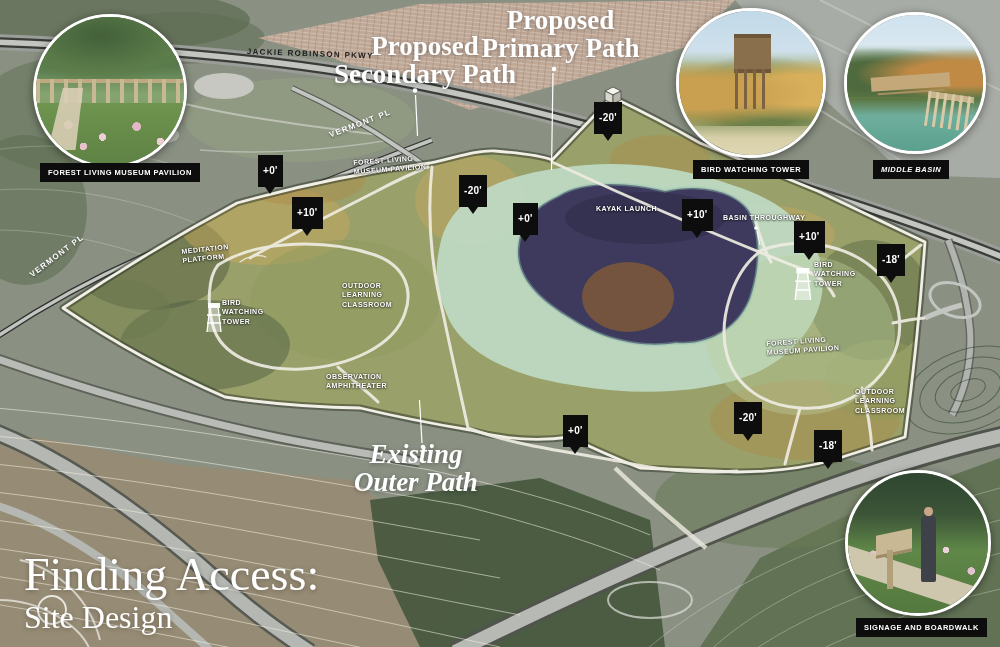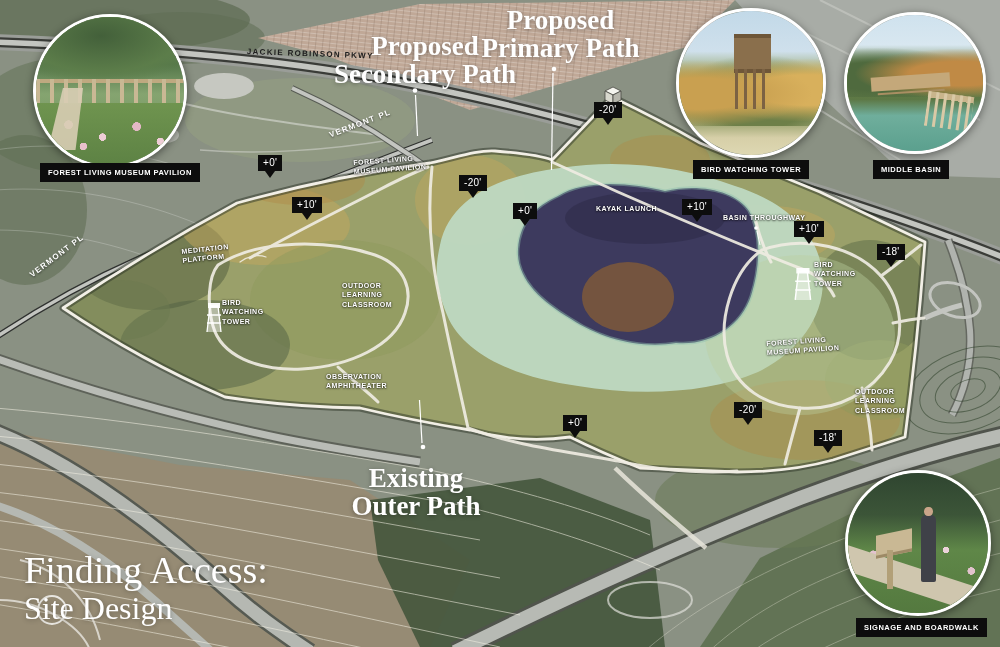--- a/index.html
+++ b/index.html
@@ -2,26 +2,26 @@
 <html><head>
 <meta charset="utf-8">
 <style>
   html,body{margin:0;padding:0;background:#555;}
   .stage{position:relative;width:1000px;height:647px;overflow:hidden;background:#8a9183;font-family:"Liberation Sans",sans-serif;}
   svg.map{position:absolute;left:0;top:0;z-index:1;}
   .slabel{position:absolute;color:#fff;font-size:7px;font-weight:bold;letter-spacing:.5px;line-height:1.35;text-transform:uppercase;white-space:pre-line;text-shadow:0 0 2px rgba(0,0,0,.75),0 1px 2px rgba(0,0,0,.5);z-index:6;transform-origin:left top;}
   .rlabel{position:absolute;font-size:8px;font-weight:bold;letter-spacing:1.3px;z-index:6;white-space:nowrap;transform-origin:left top;}
   .rlabel.dark{color:#202020;}
   .rlabel.light{color:#fff;text-shadow:0 1px 2px rgba(0,0,0,.55);}
-  .tag{position:absolute;background:#0d0d0d;color:#fff;font-size:10px;font-weight:normal;letter-spacing:.3px;line-height:1;padding:3px 5px;z-index:7;}
+  .tag{position:absolute;background:#0d0d0d;color:#fff;font-size:10px;font-weight:bold;letter-spacing:.3px;line-height:1;padding:11px 5px;z-index:7;}
   .tag::after{content:"";position:absolute;left:50%;top:100%;transform:translateX(-50%);border:5px solid transparent;border-top:7px solid #0d0d0d;border-bottom-width:0;}
   .bar{position:absolute;background:#0d0d0d;color:#fff;font-size:7.5px;font-weight:bold;letter-spacing:.5px;padding:5px 8px;z-index:6;white-space:nowrap;}
   .ann{position:absolute;color:#fff;font-family:"Liberation Serif","DejaVu Serif",serif;font-size:27px;font-weight:600;text-align:center;line-height:1.04;z-index:6;white-space:pre-line;text-shadow:0 1px 4px rgba(0,0,0,.35);}
   .title{position:absolute;left:24px;top:549px;color:#fff;font-family:"Liberation Serif","DejaVu Serif",serif;z-index:8;text-shadow:0 1px 5px rgba(0,0,0,.3);}
-  .title .l1{font-size:38px;line-height:1.12;}
+  .title .l1{font-size:46px;line-height:1.12;}
   .title .l2{font-size:32px;line-height:1.05;}
   .inset{position:absolute;border-radius:50%;border:3px solid #fff;overflow:hidden;box-shadow:0 2px 9px rgba(0,0,0,.45);z-index:5;}
   .inset>div{position:absolute;}
 </style>
 </head>
 <body>
 
 <div class="stage">
 
   <svg class="map" width="1000" height="647" viewBox="0 0 1000 647">
@@ -216,21 +216,21 @@
     <div style="left:0;top:40%;width:100%;height:60%;background:radial-gradient(circle 6px at 18% 30%,#e3c3ce 0 60%,transparent 65%),radial-gradient(circle 5px at 70% 25%,#ecd2da 0 60%,transparent 65%),radial-gradient(circle 6px at 88% 50%,#e3c3ce 0 60%,transparent 65%),radial-gradient(circle 5px at 40% 55%,#ecd2da 0 60%,transparent 65%);"></div>
     <div style="left:-10%;top:70%;width:130%;height:18%;background:#cfc6ae;transform:rotate(18deg);"></div>
     <div style="left:20%;top:42%;width:26%;height:14%;background:#c9b894;transform:skewY(-12deg);border-bottom:3px solid #9d8a66;"></div>
     <div style="left:28%;top:55%;width:4%;height:28%;background:#b2a078;"></div>
     <div style="left:52%;top:30%;width:11%;height:48%;background:#3f4148;border-radius:5px 5px 2px 2px;"></div>
     <div style="left:54.5%;top:24%;width:6%;height:7%;background:#caa58a;border-radius:50%;"></div>
   </div>
 
   <div class="bar" style="left:40px;top:163px;">FOREST LIVING MUSEUM PAVILION</div>
   <div class="bar" style="left:693px;top:160px;">BIRD WATCHING TOWER</div>
-  <div class="bar" style="left:873px;top:160px;">MIDDLE BASIN</div>
+  <div class="bar" style="left:873px;top:160px;font-style:italic;">MIDDLE BASIN</div>
   <div class="bar" style="left:856px;top:618px;text-align:center;">SIGNAGE AND BOARDWALK</div>
 
   <div class="rlabel dark" style="left:247px;top:47px;transform:rotate(2deg);">JACKIE ROBINSON PKWY</div>
   <div class="rlabel light" style="left:328px;top:131px;transform:rotate(-21deg);">VERMONT PL</div>
   <div class="rlabel light" style="left:28px;top:272px;transform:rotate(-37deg);">VERMONT PL</div>
 
   <div class="slabel" style="left:353px;top:158px;transform:rotate(-4deg);">FOREST LIVING
 MUSEUM PAVILION</div>
   <div class="slabel" style="left:181px;top:247px;transform:rotate(-6deg);">MEDITATION
 PLATFORM</div>
@@ -262,21 +262,21 @@
   <div class="tag" style="left:794px;top:221px;"><span>+10'</span></div>
   <div class="tag" style="left:877px;top:244px;"><span>-18'</span></div>
   <div class="tag" style="left:734px;top:402px;"><span>-20'</span></div>
   <div class="tag" style="left:814px;top:430px;"><span>-18'</span></div>
   <div class="tag" style="left:563px;top:415px;"><span>+0'</span></div>
 
   <div class="ann" style="left:325px;top:32px;width:200px;">Proposed
 Secondary Path</div>
   <div class="ann" style="left:468px;top:6px;width:185px;">Proposed
 Primary Path</div>
-  <div class="ann" style="left:332px;top:464px;width:168px;">Existing
+  <div class="ann" style="left:332px;top:440px;width:168px;font-style:italic;">Existing
 Outer Path</div>
 
   <div class="title">
     <div class="l1">Finding Access:</div>
     <div class="l2">Site Design</div>
   </div>
 
 </div>
 
 </body></html>

